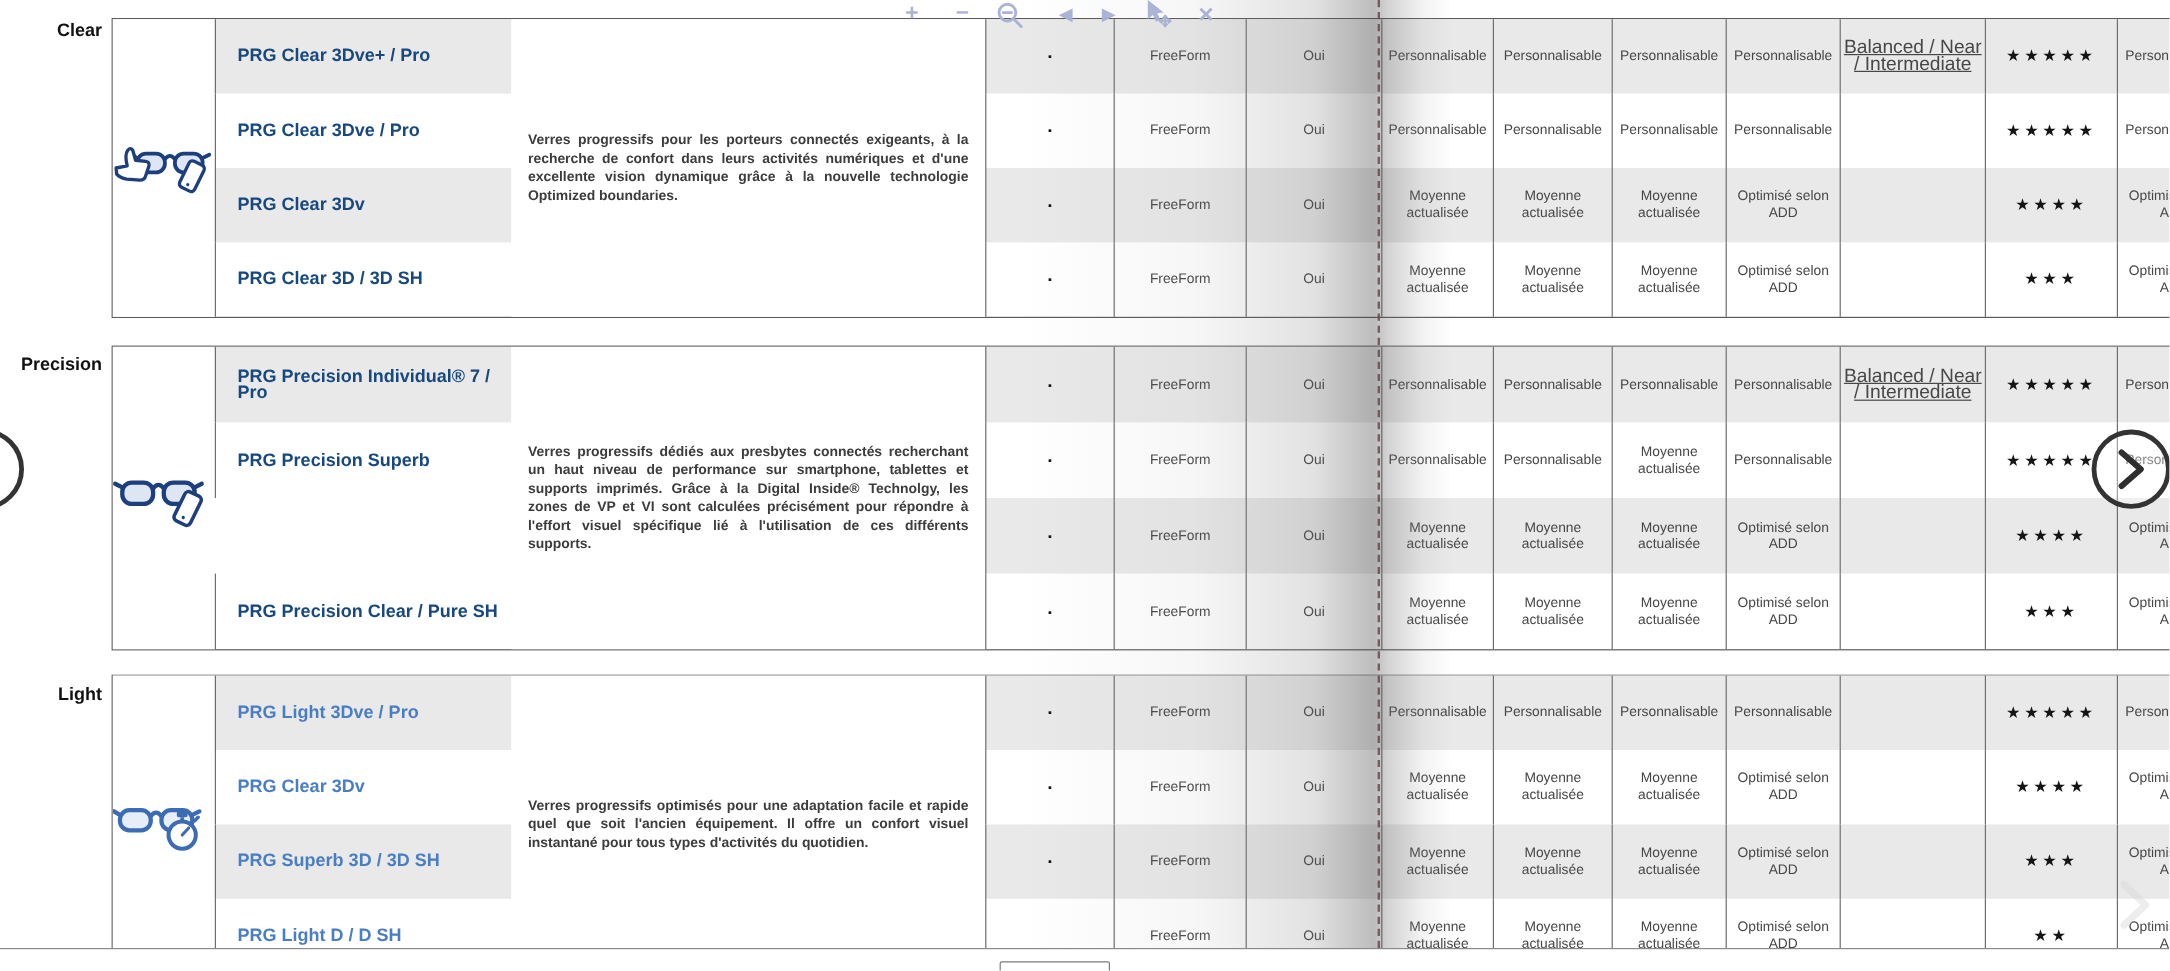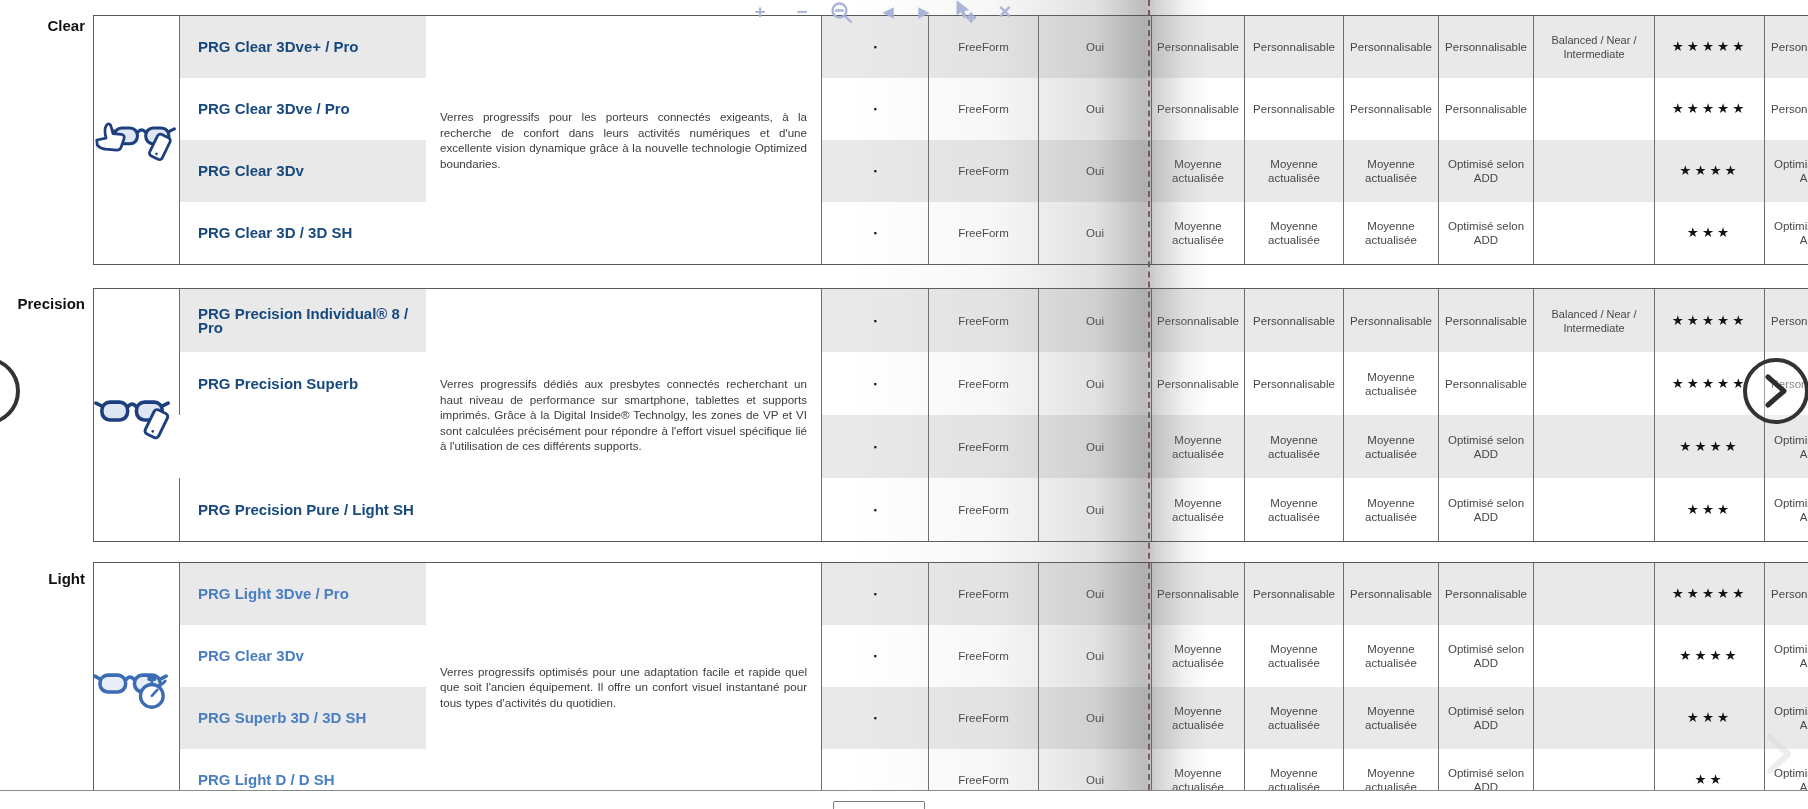--- a/index.html
+++ b/index.html
@@ -32,28 +32,28 @@
   .c-icon {grid-column:1; grid-row:1/5; background:#fff;}
   .c-desc {grid-column:3; grid-row:1/5; background:#fff; padding:0 14px; text-align:justify;
            font-size:11.6px; line-height:15.5px; color:#3c3c3c;}
   .c-name {grid-column:2; justify-content:flex-start; text-align:left; padding-left:18px;
            font-weight:bold; font-size:15px; color:#17497f;}
   .sec-light .c-name{color:#4a7ec2;}
   .c-marker{grid-column:4; font-size:9px; color:#111;}
   .c-ff   {grid-column:5;}
   .c-oui  {grid-column:6;}
   .c-v0{grid-column:7;} .c-v1{grid-column:8;} .c-v2{grid-column:9;} .c-v3{grid-column:10;}
-  .c-bal  {grid-column:11; font-size:11px;}
+  .c-bal  {grid-column:11; font-size:16px;text-decoration:underline;}
   .c-stars{grid-column:12; font-size:13.5px; letter-spacing:3px; color:#141414; white-space:nowrap;}
   .c-last {grid-column:13;}
   #tbl-clear{top:15px;}  #tbl-clear .cell{height:62px;}
   #tbl-precision{top:288px;} #tbl-precision .cell{height:63px;}
   #light-clip{position:absolute; top:562px; left:0; width:1858px; height:229px; overflow:hidden; z-index:2;}
   #tbl-light{top:0;} #tbl-light .cell{height:62px;}
-  .c-icon, .c-desc{height:auto !important;}
+  .c-icon, .c-desc{height:auto !important;font-weight:bold;}
   
   #gutter-shade{position:absolute; top:0; left:850px; width:360px; height:791px; z-index:6; pointer-events:none;
     background:linear-gradient(90deg, rgba(255,255,255,0) 0%, rgba(150,150,150,0.08) 40%,
       rgba(110,110,110,0.20) 68%, rgba(70,70,70,0.36) 82%, rgba(95,95,95,0.28) 85%,
       rgba(150,150,150,0.12) 93%, rgba(255,255,255,0) 100%);}
   #fold-line{position:absolute; top:0; left:1148px; width:0; height:790px; z-index:7;
     border-left:2px dashed #6b4a4a; opacity:.85;}
   #page-bottom-edge{position:absolute; top:790px; left:0; width:1808px; height:1px; background:#8a8a8a; z-index:8;}
   #below-page{position:absolute; top:791px; left:0; width:1808px; height:18px; background:#fff; z-index:8;}
   #page-box{position:absolute; top:801px; left:833px; width:90px; height:14px; background:#fff;
@@ -178,21 +178,21 @@
         <path d="M34 19 q4.5 -6 9 0" fill="none" stroke="#1d3f7d" stroke-width="3.6"></path>
         <path d="M8 18 l-6 -3 M69 18 l6 -3" stroke="#1d3f7d" stroke-width="3.6" stroke-linecap="round"></path>
         <g transform="rotate(26 62 37)">
           <rect x="55" y="22" width="15" height="27" rx="3.5" fill="#ffffff" stroke="#1d3f7d" stroke-width="3"></rect>
           <circle cx="62.5" cy="44" r="1.4" fill="#1d3f7d"></circle>
         </g>
       </svg>
     </div>
     <div class="cell c-desc">Verres progressifs dédiés aux presbytes connectés recherchant un haut niveau de performance sur smartphone, tablettes et supports imprimés. Grâce à la Digital Inside® Technolgy, les zones de VP et VI sont calculées précisément pour répondre à l'effort visuel spécifique lié à l'utilisation de ces différents supports.</div>
 
-  <div class="cell bl c-name odd" style="grid-row: 1;">PRG Precision Individual® 8 / Pro</div>
+  <div class="cell bl c-name odd" style="grid-row: 1;">PRG Precision Individual® 7 / Pro</div>
   <div class="cell bl c-marker odd" style="grid-row: 1;">▪</div>
   <div class="cell bl c-ff odd" style="grid-row: 1;">FreeForm</div>
   <div class="cell bl c-oui odd" style="grid-row: 1;">Oui</div>
   <div class="cell bl c-v0 odd" style="grid-row: 1;">Personnalisable</div>
   <div class="cell bl c-v1 odd" style="grid-row: 1;">Personnalisable</div>
   <div class="cell bl c-v2 odd" style="grid-row: 1;">Personnalisable</div>
   <div class="cell bl c-v3 odd" style="grid-row: 1;">Personnalisable</div>
   <div class="cell bl c-bal odd" style="grid-row: 1;">Balanced / Near / Intermediate</div>
   <div class="cell bl c-stars odd" style="grid-row: 1;">★★★★★</div>
   <div class="cell bl c-last odd" style="grid-row: 1;">Personnalisable</div>
@@ -213,21 +213,21 @@
   <div class="cell bl c-ff odd" style="grid-row: 3;">FreeForm</div>
   <div class="cell bl c-oui odd" style="grid-row: 3;">Oui</div>
   <div class="cell bl c-v0 odd" style="grid-row: 3;">Moyenne actualisée</div>
   <div class="cell bl c-v1 odd" style="grid-row: 3;">Moyenne actualisée</div>
   <div class="cell bl c-v2 odd" style="grid-row: 3;">Moyenne actualisée</div>
   <div class="cell bl c-v3 odd" style="grid-row: 3;">Optimisé selon ADD</div>
   <div class="cell bl c-bal odd" style="grid-row: 3;"></div>
   <div class="cell bl c-stars odd" style="grid-row: 3;">★★★★</div>
   <div class="cell bl c-last odd" style="grid-row: 3;">Optimisé selon ADD</div>
 
-  <div class="cell bl c-name" style="grid-row: 4;">PRG Precision Pure / Light SH</div>
+  <div class="cell bl c-name" style="grid-row: 4;">PRG Precision Clear / Pure SH</div>
   <div class="cell bl c-marker" style="grid-row: 4;">▪</div>
   <div class="cell bl c-ff" style="grid-row: 4;">FreeForm</div>
   <div class="cell bl c-oui" style="grid-row: 4;">Oui</div>
   <div class="cell bl c-v0" style="grid-row: 4;">Moyenne actualisée</div>
   <div class="cell bl c-v1" style="grid-row: 4;">Moyenne actualisée</div>
   <div class="cell bl c-v2" style="grid-row: 4;">Moyenne actualisée</div>
   <div class="cell bl c-v3" style="grid-row: 4;">Optimisé selon ADD</div>
   <div class="cell bl c-bal" style="grid-row: 4;"></div>
   <div class="cell bl c-stars" style="grid-row: 4;">★★★</div>
   <div class="cell bl c-last" style="grid-row: 4;">Optimisé selon ADD</div>

